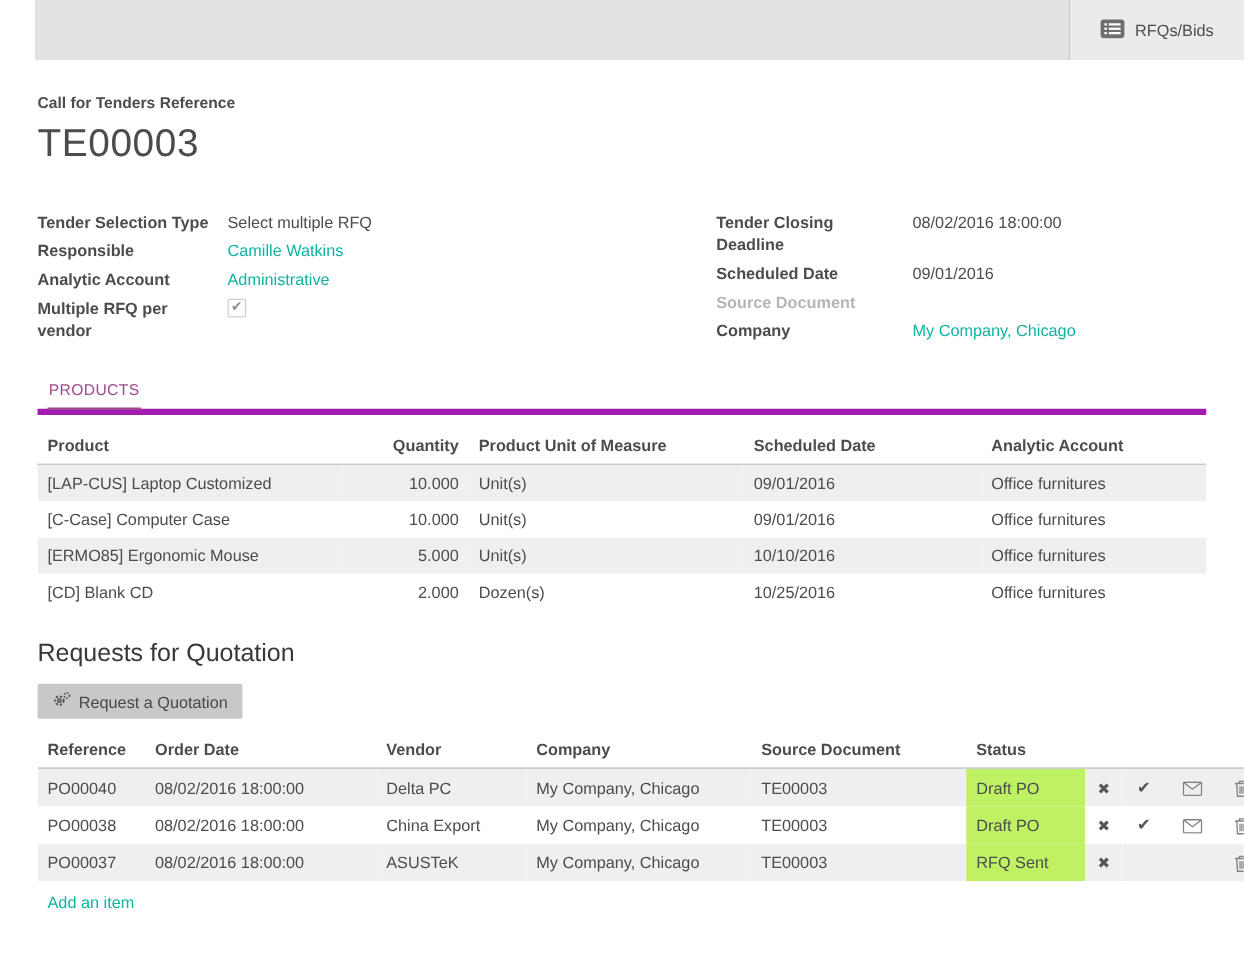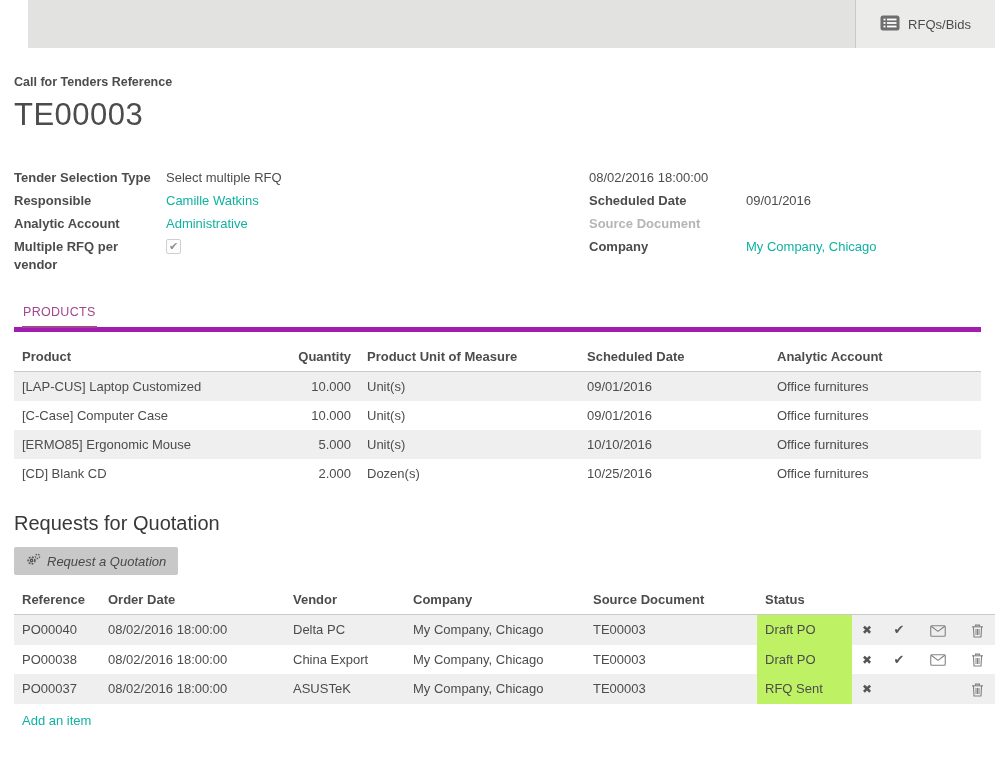--- a/index.html
+++ b/index.html
@@ -28,21 +28,21 @@
     display: flex;
     align-items: center;
     justify-content: center;
     gap: 8px;
     cursor: pointer;
     font-family: inherit;
     font-size: 13px;
     color: #4c4c4c;
   }
   
-  .sheet { padding: 0 14px; }
+  .sheet { padding: 0 30px; }
   .ref-label {
     padding-top: 27px;
     font-weight: bold;
     font-size: 12.5px;
     color: #4c4c4c;
   }
   .ref-title {
     font-size: 31px;
     font-weight: normal;
     color: #4c4c4c;
@@ -121,21 +121,20 @@
     border: none;
     border-radius: 2px;
     color: #484848;
     font-family: inherit;
     font-size: 13px;
     padding: 6px 12px;
     display: inline-flex;
     align-items: center;
     gap: 6px;
     cursor: pointer;
-    font-style: italic;
   }
   .rfq-table { margin-top: 9px; }
   td.status-cell { background: #bef264; }
   td.act { text-align: center; padding: 7px 2px; }
   .icon-x  { color: #565656; font-size: 12px; font-weight: bold; cursor: pointer; }
   .icon-ck { color: #565656; font-size: 13px; font-weight: bold; cursor: pointer; }
   .act svg { vertical-align: middle; cursor: pointer; }
   .add-item {
     display: inline-block;
     margin: 9px 0 16px 8px;
@@ -182,20 +181,21 @@
           <span class="field-label">Analytic Account</span>
           <span class="field-value link">Administrative</span>
         </div>
         <div class="field-row">
           <span class="field-label">Multiple RFQ per vendor</span>
           <span class="checkbox">✔</span>
         </div>
       </div>
     <div class="fgroup-right" id="fgroup-right">
         <div class="field-row">
+          <span class="field-label">Tender Closing Deadline</span>
           <span class="field-value">08/02/2016 18:00:00</span>
         </div>
         <div class="field-row">
           <span class="field-label">Scheduled Date</span>
           <span class="field-value">09/01/2016</span>
         </div>
         <div class="field-row">
           <span class="field-label muted">Source Document</span>
         </div>
         <div class="field-row">

